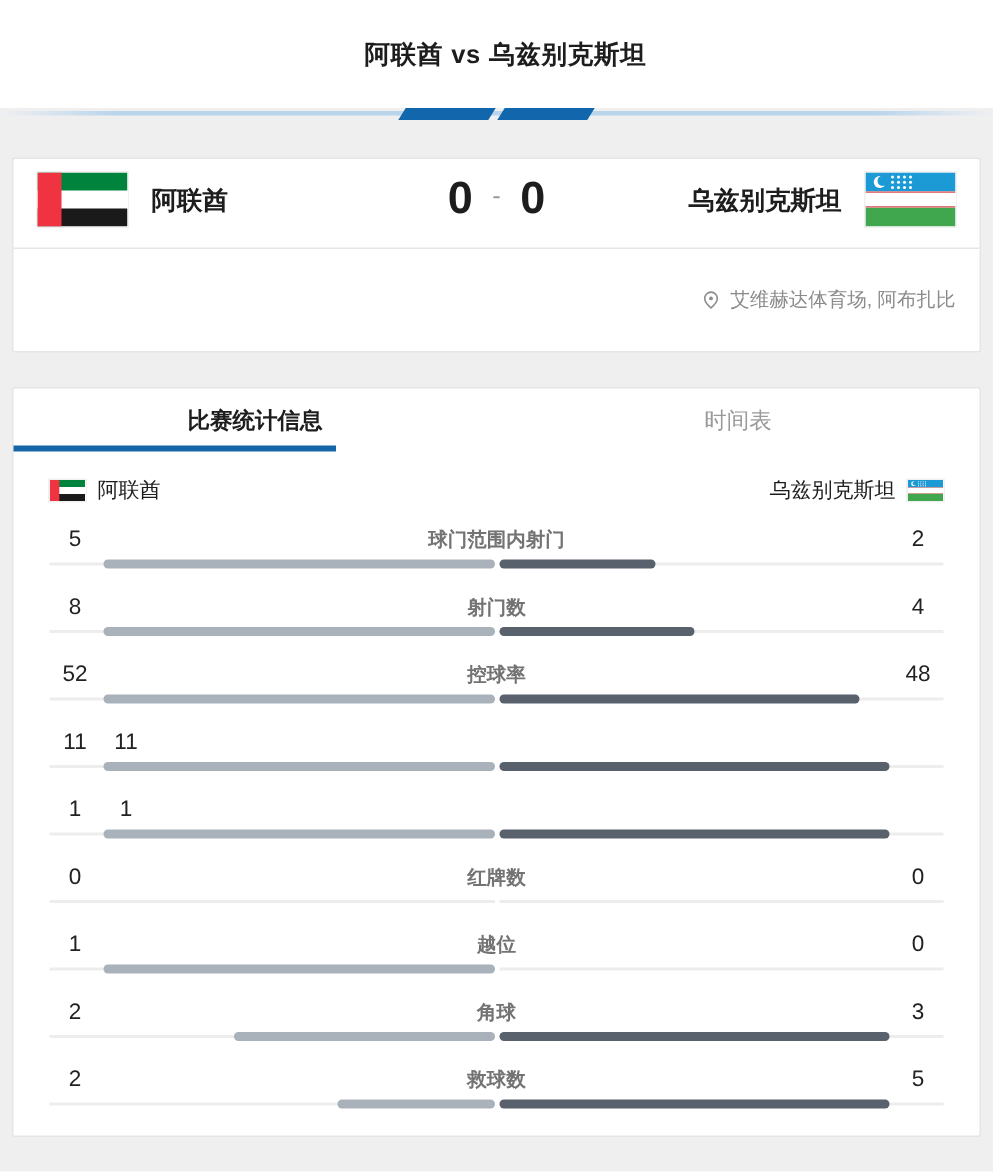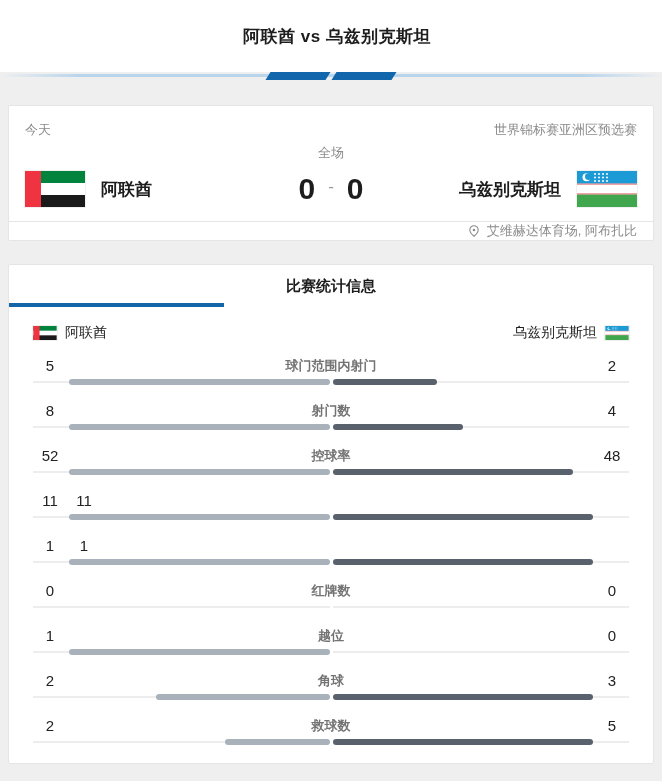--- a/index.html
+++ b/index.html
@@ -36,21 +36,21 @@
   .team-name { font-size: 17px; font-weight: bold; white-space: nowrap; }
   .flag-lg { width: 60px; height: 36px; flex: 0 0 auto; box-shadow: 0 0 0 1px rgba(0,0,0,.06); }
   .flag-lg svg, .flag-sm svg { display: block; width: 100%; height: 100%; }
 
   .score { display: flex; align-items: center; gap: 13px; padding: 0 10px; }
   .score .goals { font-size: 30px; font-weight: bold; line-height: 1; }
   .score .sep { font-size: 17px; color: #9a9a9a; position: relative; top: -2px; }
 
   .venue-row {
     border-top: 1px solid var(--border,#e8e8e8);
-    padding: 0 16px; display: flex; justify-content: flex-end; align-items: center; gap: 6px;
+    padding: 25px 16px; display: flex; justify-content: flex-end; align-items: center; gap: 6px;
     font-size: 13px; color: var(--text-gray,#8b8b8b);
   }
   .pin-icon { width: 14px; height: 14px; flex: 0 0 auto; }
 
   
   .stats-card { margin-top: 23px; min-height: 500px; }
 
   .tab-bar { position: relative; display: flex; height: 42px; }
   .tab { flex: 1; display: flex; align-items: center; justify-content: center; font-size: 15px; color: #9a9a9a; cursor: pointer; }
   .tab.active { color: var(--text-dark,#1d1d1d); font-weight: bold; }
@@ -117,27 +117,20 @@
 </header>
 <div class="divider">
   <div class="base-line"></div>
   <div class="segs">
     <div class="seg"></div>
     <div class="seg"></div>
   </div>
 </div>
 
 <section class="card match-card">
-  <div class="mc-top">
-    <div class="mc-row1">
-      <span>今天</span>
-      <span>世界锦标赛亚洲区预选赛</span>
-    </div>
-    <div class="mc-period">全场</div>
-  </div>
 
   <div class="score-row">
     <div class="team home">
       <div class="flag-lg">
         <svg viewBox="0 0 60 36">
             <use href="#uae-flag-def"></use>
           </svg>
       </div>
       <span class="team-name">阿联酋</span>
     </div>
@@ -166,20 +159,23 @@
 </section>
 
 <section class="card stats-card">
   <nav class="tab-bar" id="tab-bar">
     <div class="tab-underline" id="tab-underline" style="left: 0%;"></div>
 
   <div class="tab active">
         <span>比赛统计信息</span>
       </div>
 
+  <div class="tab">
+        <span>时间表</span>
+      </div>
 
 </nav>
 
   <div class="teams-header">
     <div class="th-side">
       <div class="flag-sm">
         <svg viewBox="0 0 60 36">
             <use href="#uae-flag-def"></use>
           </svg>
       </div>

